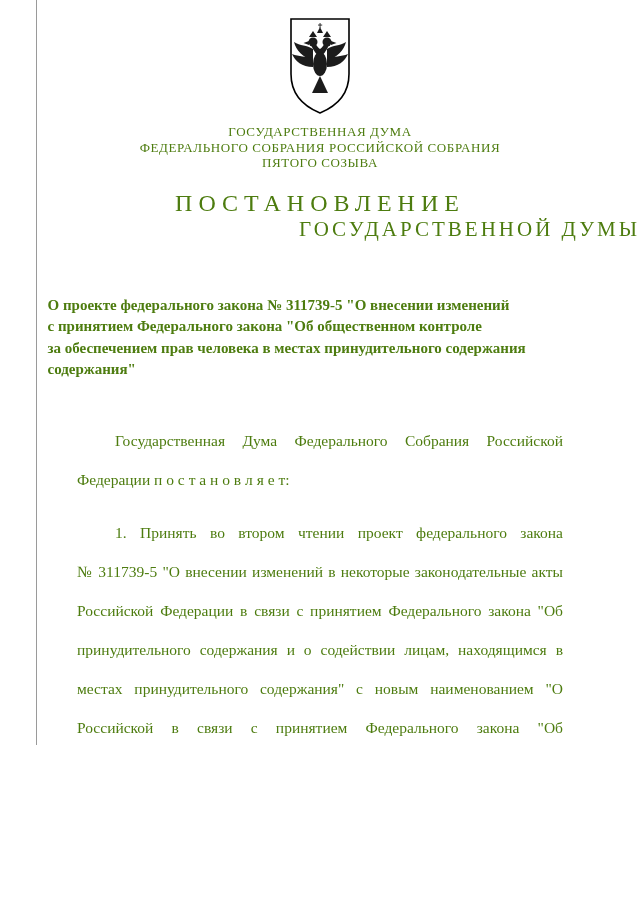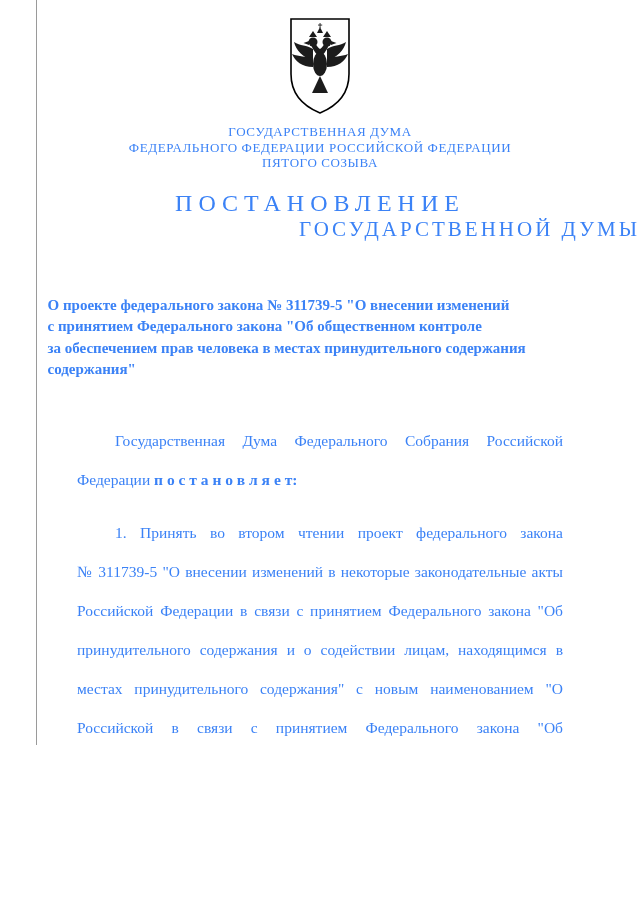--- a/index.html
+++ b/index.html
@@ -1,21 +1,21 @@
 <!DOCTYPE html>
 <html><head>
 <meta charset="utf-8">
 <style>
   html, body { margin: 0; padding: 0; background: #ffffff; }
   .page {
     position: relative;
     width: 640px;
     height: 745px;
     background: #ffffff;
-    color: #3b82f6;
+    color: #4d7c0f;
     font-family: "Liberation Serif", "DejaVu Serif", serif;
     overflow: hidden;
     box-sizing: border-box;
     padding-top: 16px;
     border-radius: 8px;
   }
   .scan-line {
     position: absolute;
     left: 36px;
     top: 0;
@@ -66,21 +66,21 @@
     line-height: 39px;
   }
   .para { margin: 0 0 14px 0; }
   .line {
     text-align: justify;
     text-align-last: justify;
     white-space: normal;
   }
   .line.lastline { text-align-last: left; }
   .line.indent { text-indent: 38px; }
-  .bold-spaced { font-weight: bold; }
+  .bold-spaced { font-weight: normal; }
 </style>
 </head>
 <body>
 
 <div class="page">
   <div class="scan-line"></div>
 
   <div class="crest">
     <svg width="66" height="100" viewBox="0 0 66 100" xmlns="http://www.w3.org/2000/svg">
       <path d="M4,3 H62 V58 C62,78 50,90 33,97 C16,90 4,78 4,58 Z" fill="#ffffff" stroke="#000000" stroke-width="1.6"></path>
@@ -100,21 +100,21 @@
         <path d="M40,44 C50,42 57,34 59,26 C53,30 46,29 40,33 Z"></path>
         <path d="M26,51 C15,51 8,45 5,38 C12,41 19,40 26,42 Z"></path>
         <path d="M40,51 C51,51 58,45 61,38 C54,41 47,40 40,42 Z"></path>
         <path d="M33,60 L25,77 H41 Z"></path>
       </g>
     </svg>
   </div>
 
   <div class="org-block">
     <div>ГОСУДАРСТВЕННАЯ ДУМА</div>
-    <div>ФЕДЕРАЛЬНОГО ФЕДЕРАЦИИ РОССИЙСКОЙ ФЕДЕРАЦИИ</div>
+    <div>ФЕДЕРАЛЬНОГО СОБРАНИЯ РОССИЙСКОЙ СОБРАНИЯ</div>
     <div>ПЯТОГО СОЗЫВА</div>
   </div>
 
   <div class="doc-type">
     <div class="doc-type-line1">ПОСТАНОВЛЕНИЕ</div>
     <div class="doc-type-line2">ГОСУДАРСТВЕННОЙ ДУМЫ</div>
   </div>
 
   <div class="title-block">
     <div>О проекте федерального закона № 311739-5 "О внесении изменений</div>

